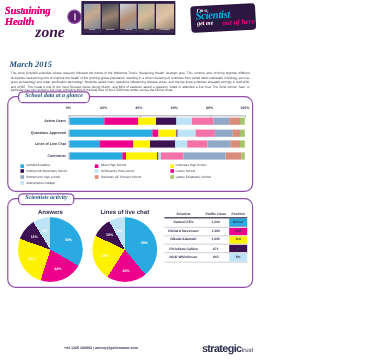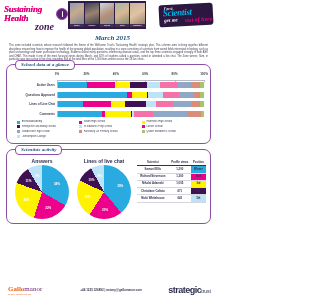--- a/index.html
+++ b/index.html
@@ -26,21 +26,21 @@
     font-family:"Liberation Serif", serif;
     font-style:italic;font-weight:bold;
     font-size:9px;line-height:9px;
     color:#e6007e;
     letter-spacing:-0.2px;
     text-shadow:0 0 0 #e6007e;
   }
   .logo-zone .l2{
     font-family:"Liberation Serif", serif;
     font-style:italic;font-weight:bold;
-    font-size:10px;line-height:7px;
+    font-size:13px;line-height:7px;
     color:#3d1152;
     text-align:right;
     padding-right:12px;
   }
   .zone-circle{
     position:absolute;right:-2px;top:3px;
     width:12px;height:12px;border-radius:50%;
     background:#5b1f6e;
     border:1.5px solid #8e4fa8;
     box-sizing:border-box;
@@ -111,24 +111,24 @@
   }
   .ias .t4{
     position:absolute;left:26px;top:12.5px;
     font-family:"Liberation Serif", serif;
     font-style:italic;font-weight:bold;
     font-size:6px;line-height:7px;color:#e6007e;
   }
 
   
   .date{
-    margin:4px 0 2px 8px;
-    font-family:"Liberation Serif", serif;
-    font-style:italic;font-weight:bold;
-    font-size:7px;color:#1f4e79;text-align:center;
+    margin:20px 0 2px 8px;
+    font-family:"Liberation Serif", serif;
+    font-style:italic;font-weight:bold;
+    font-size:7px;color:#1f4e79;
   }
   .intro{
     margin:0 9px 0 9px;
     font-size:2.6px;
     line-height:3.6px;
     text-align:justify;
     color:#3b3b4f;
   }
   .intro p{margin:0 0 2px 0;}
 
@@ -548,23 +548,17 @@
               <td class="pos" style="background: rgb(189, 227, 247); color: rgb(46, 46, 79);">5th</td>
             </tr>
           </tbody>
       </table>
     </div>
 
   </div>
 </div>
 
 <div class="footer">
-  <div class="gm">
-    <div class="g1">
-      <b>Gallo</b><b>manor</b>
-    </div>
-    <div class="g2">creative communications</div>
-  </div>
   <div class="contact">+44 1225 326892  |  antony@gallomanor.com</div>
   <div class="wt">
     <span>strategic</span><span class="w2">trust</span>
   </div>
 </div>
 
 </body></html>

